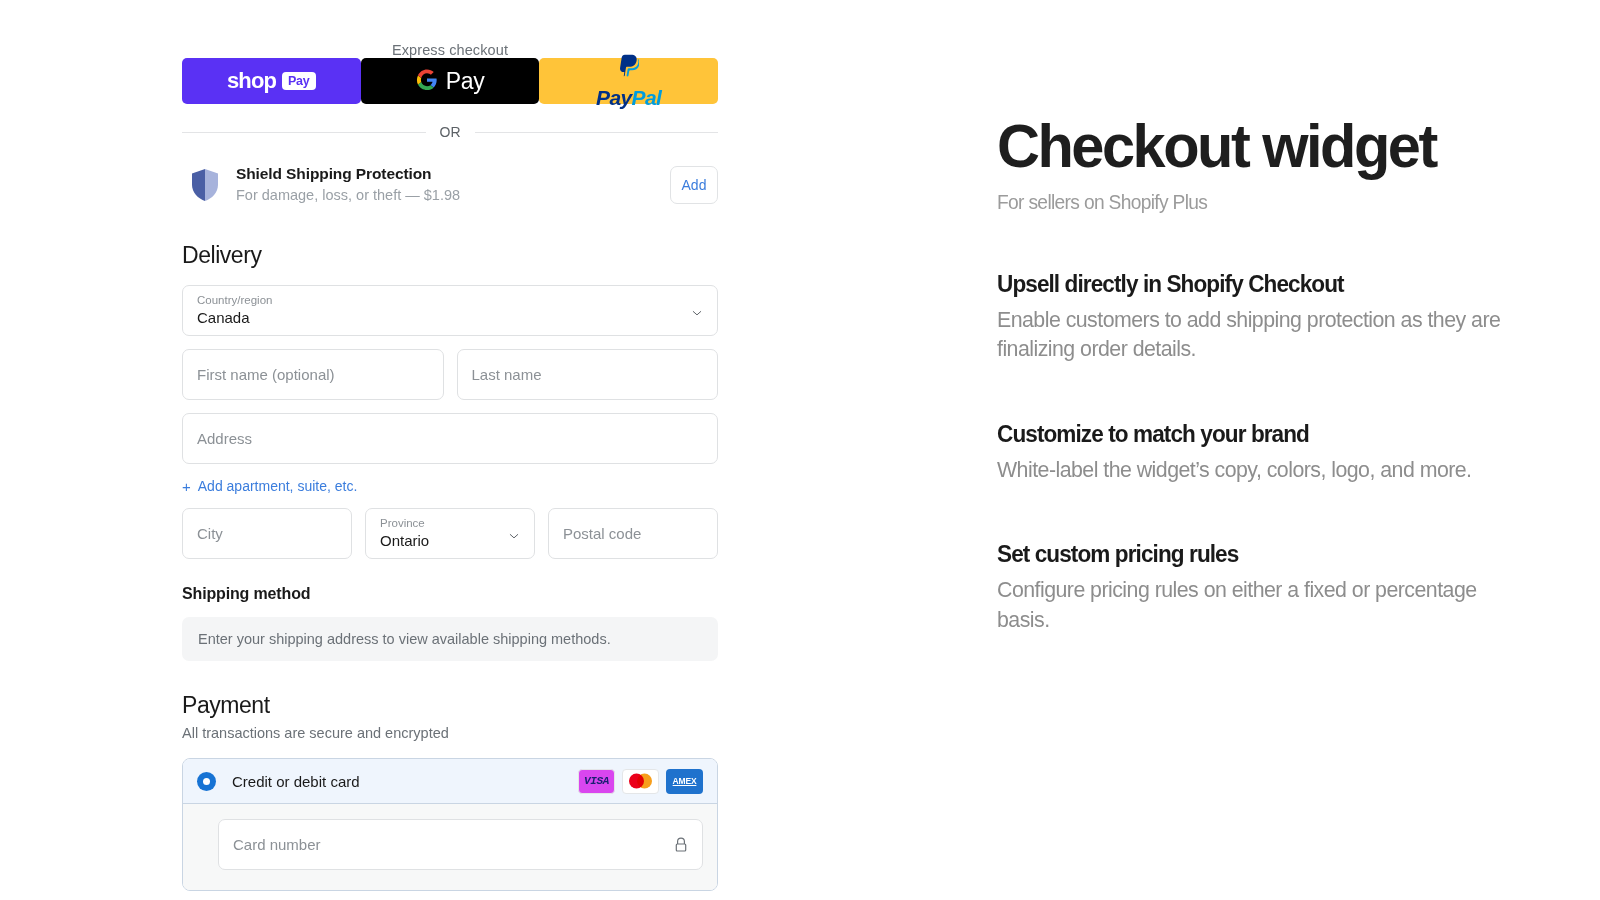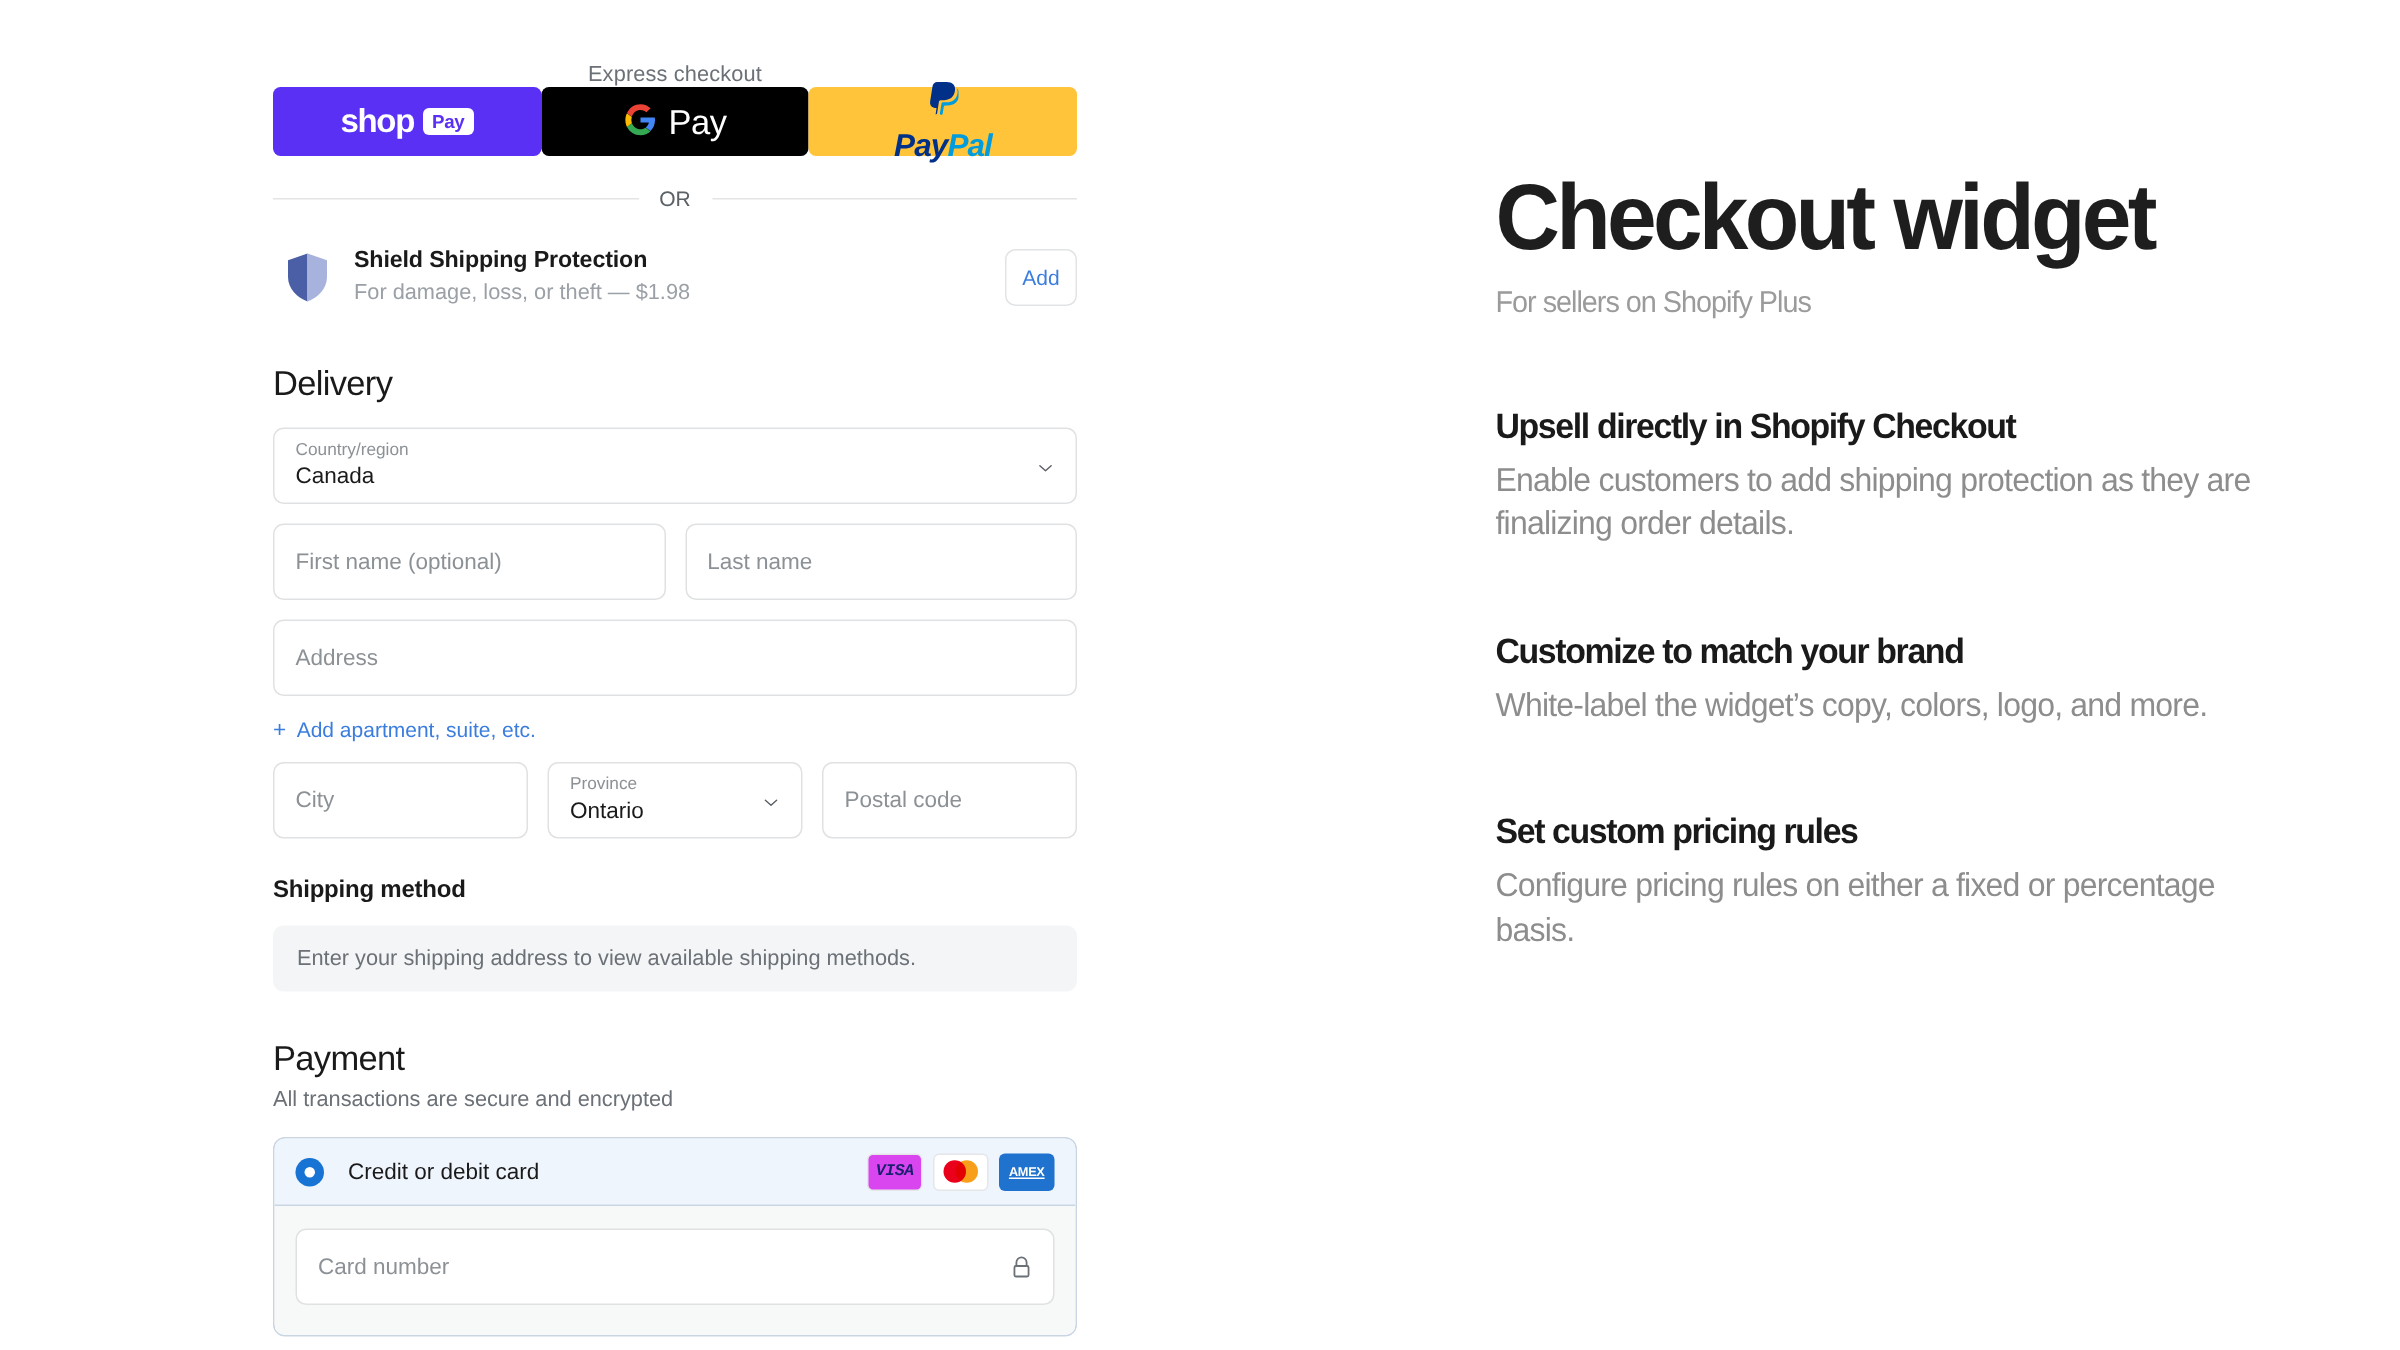--- a/index.html
+++ b/index.html
@@ -219,20 +219,21 @@
     padding: 15px 14px 20px;
   }
   .card-field {
     height: 51px;
     border: 1px solid #dfe1e3;
     border-radius: 7px;
     background: #fff;
     display: flex; align-items: center;
     padding: 0 14px;
     position: relative;
+    margin-left: 21px;
   }
   .lock-icon { position: absolute; right: 14px; top: 50%; transform: translateY(-50%); width: 14px; height: 16px; }
 
   
   .promo {
     position: absolute;
     left: 972px; top: 0;
     width: 560px; height: 900px; margin-left: 25px;
   }
   .promo-title {

